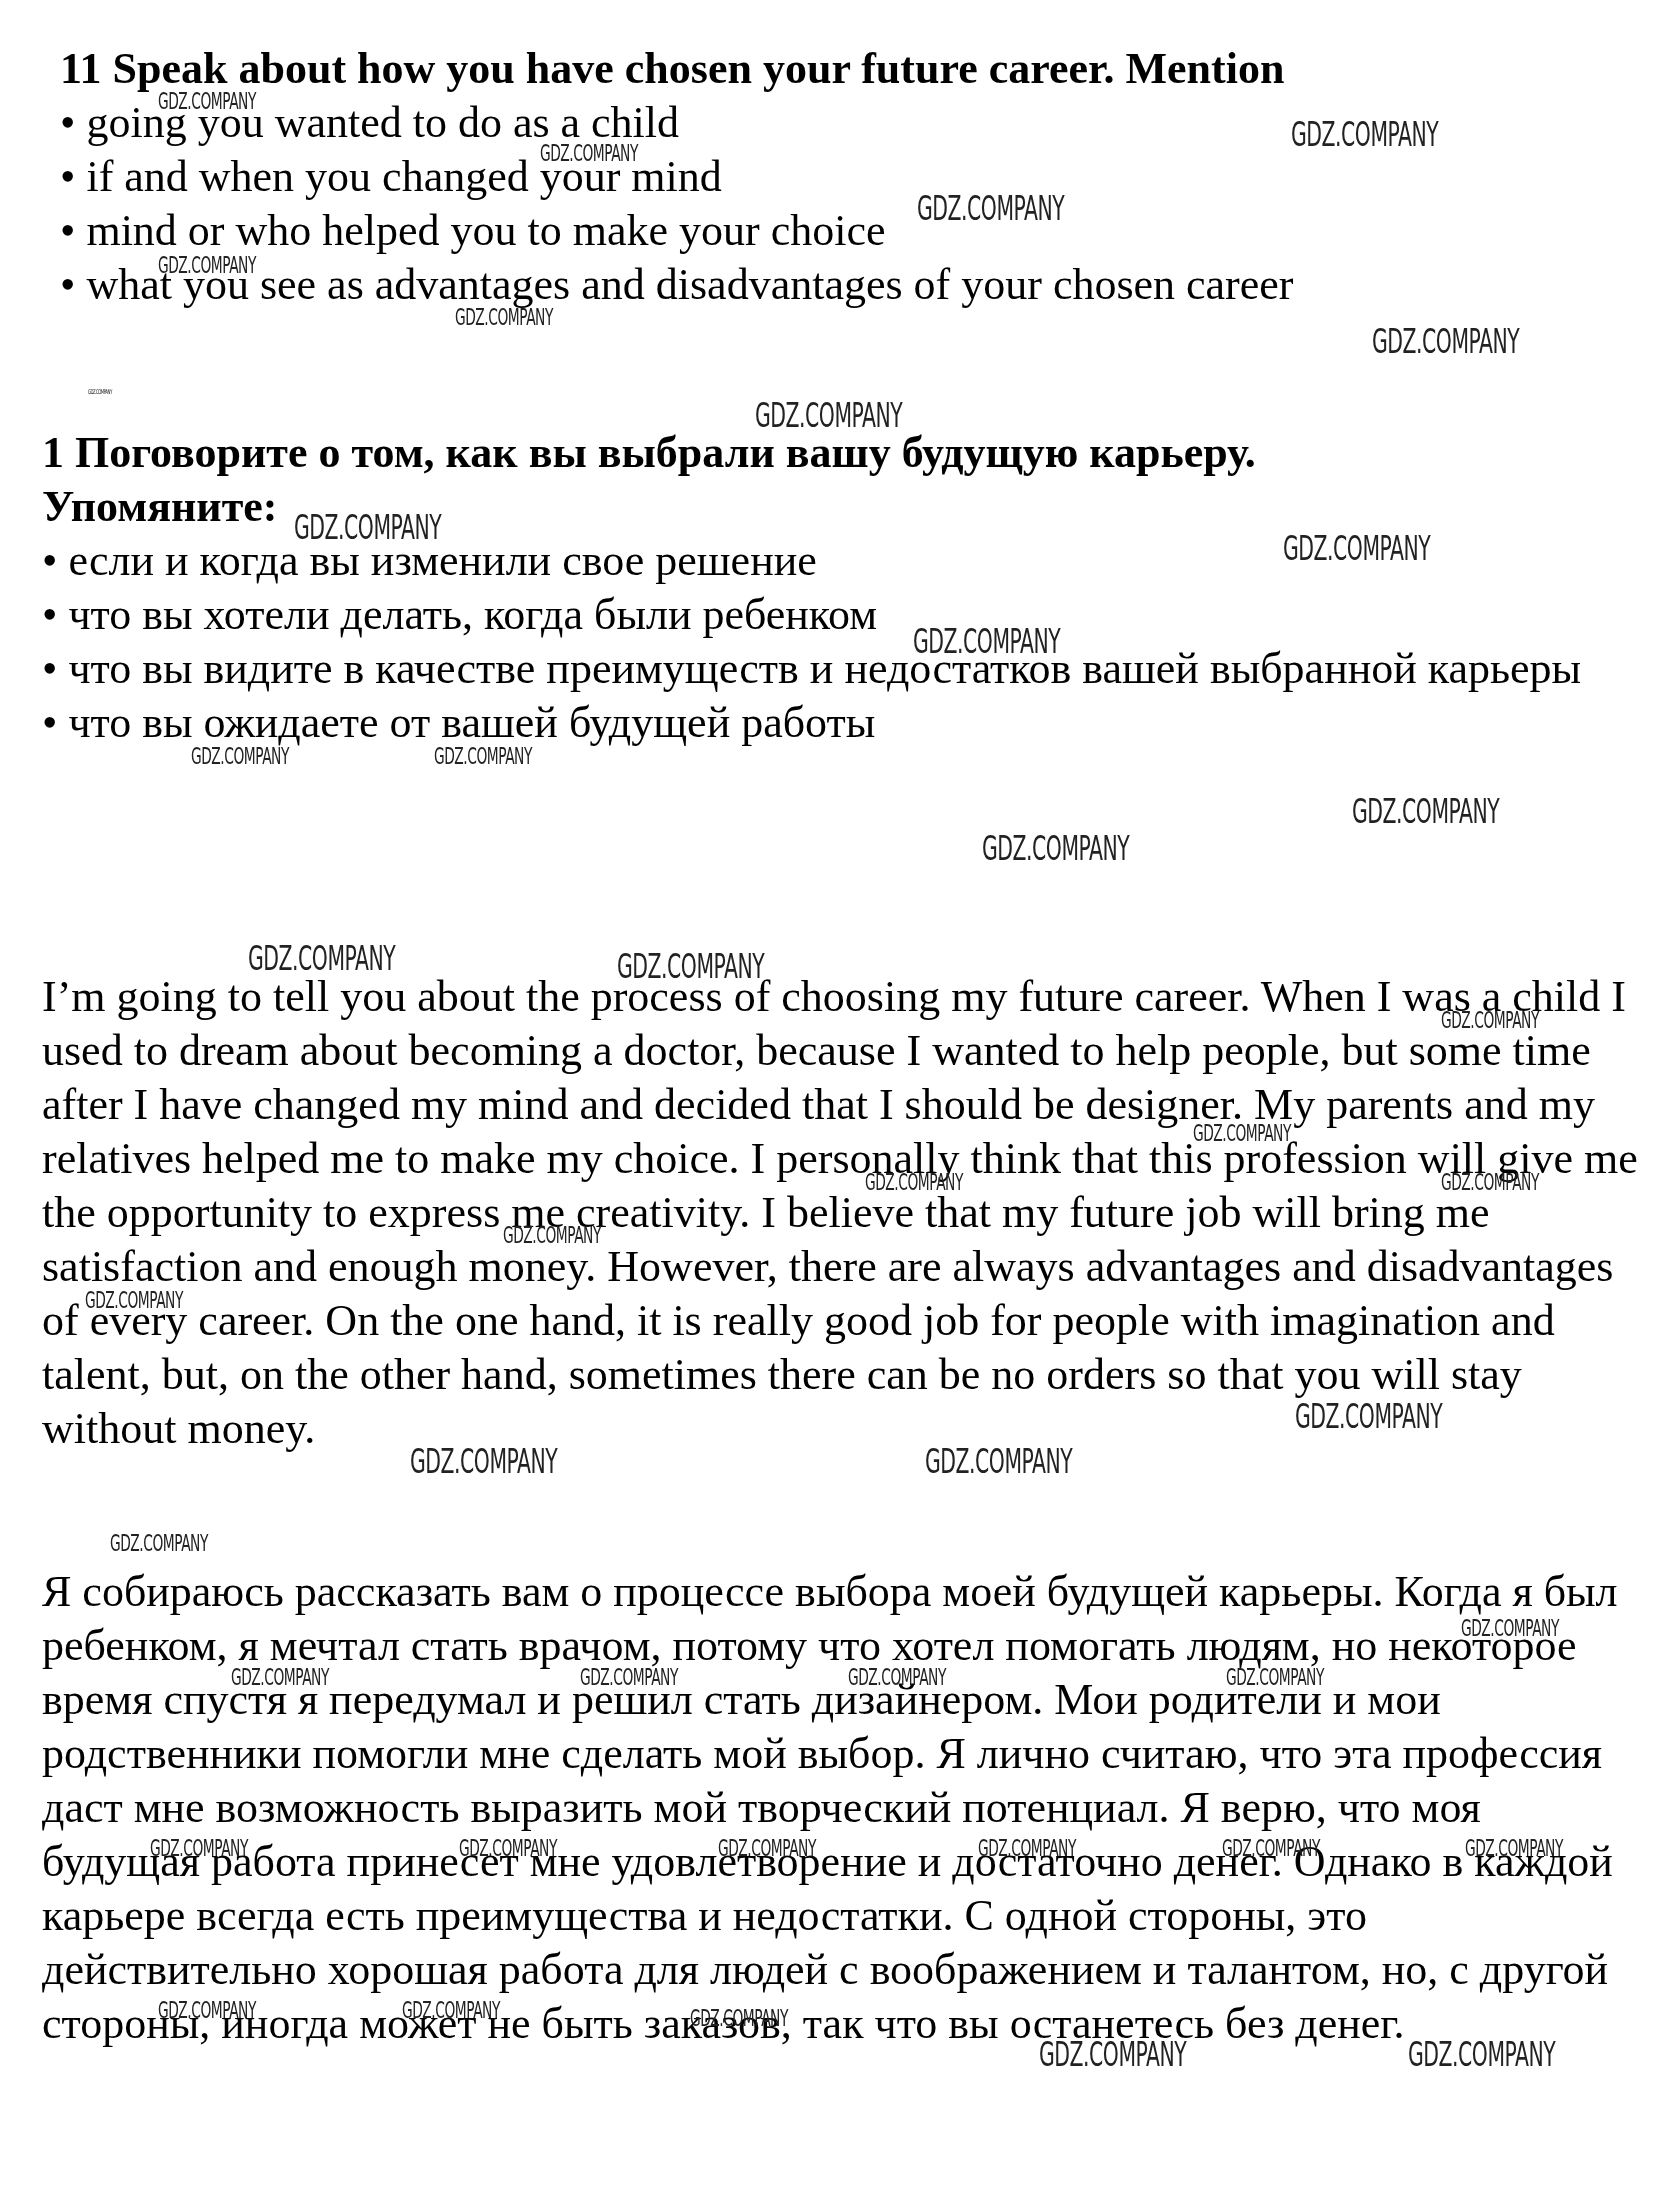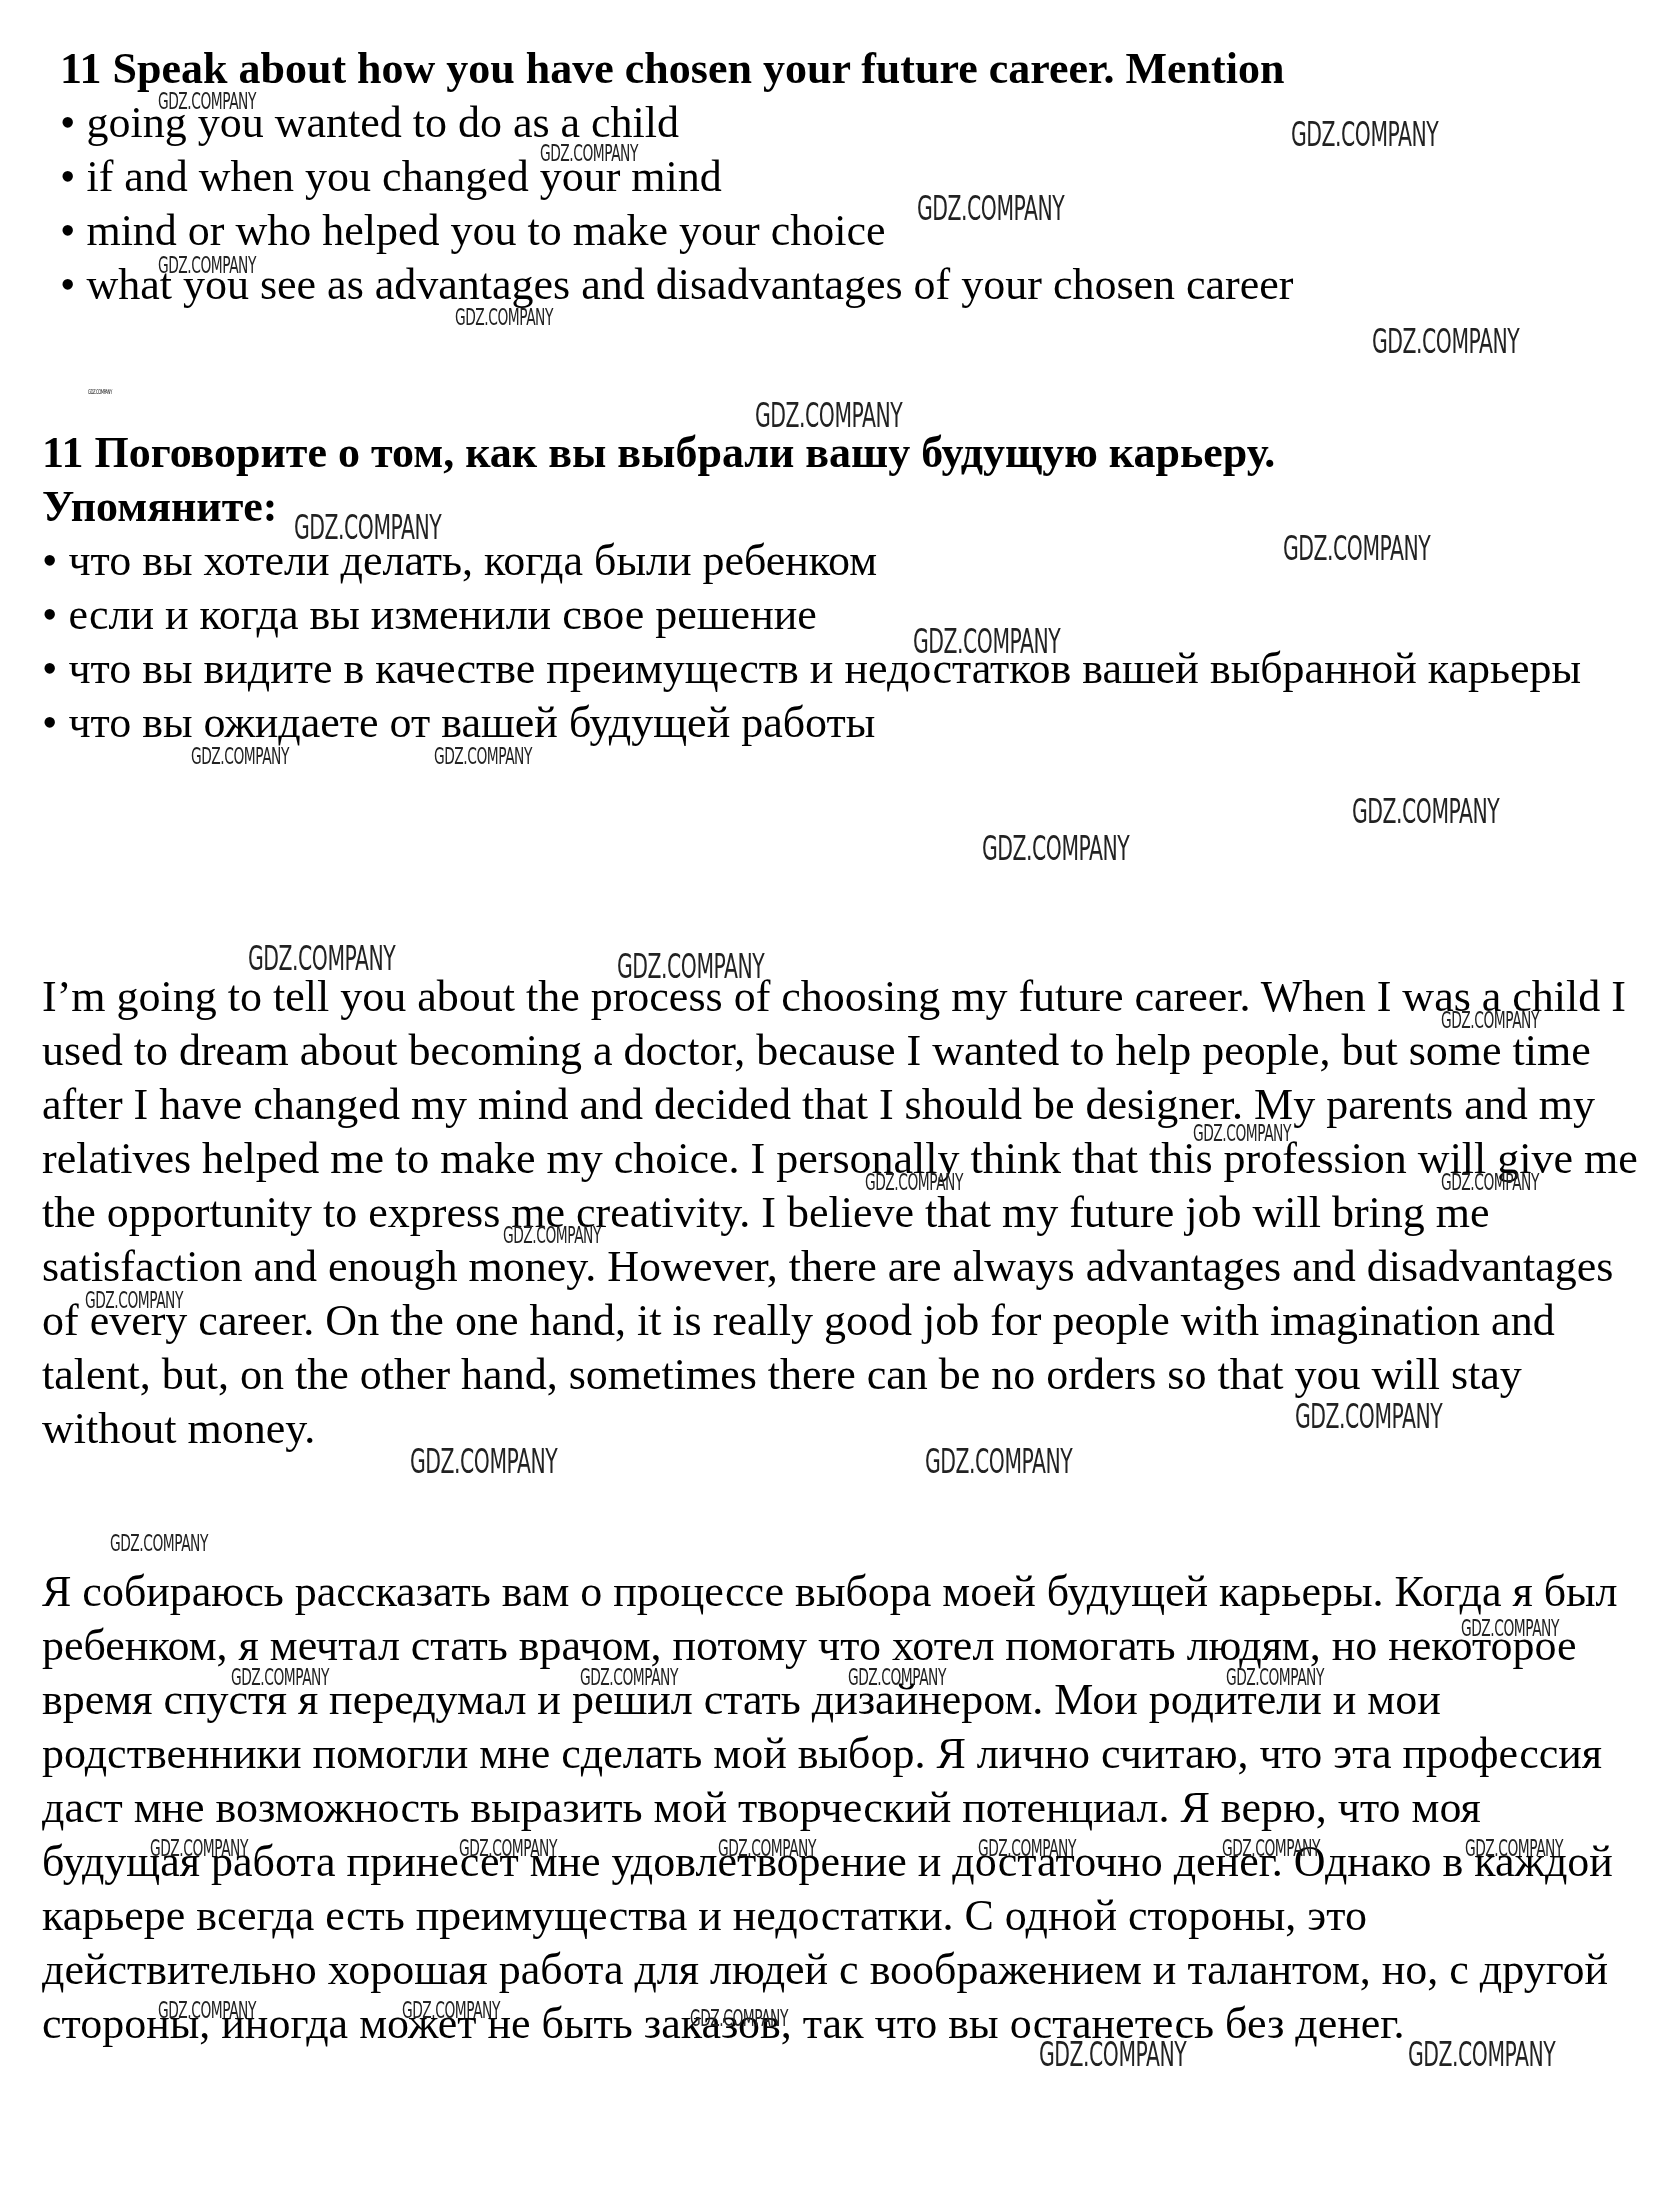--- a/index.html
+++ b/index.html
@@ -26,25 +26,25 @@
     <p class="heading">11 Speak about how you have chosen your future career. Mention</p>
     <ul class="bullets">
       <li>• going you wanted to do as a child</li>
       <li>• if and when you changed your mind</li>
       <li>• mind or who helped you to make your choice</li>
       <li>• what you see as advantages and disadvantages of your chosen career</li>
     </ul>
   </div>
 
   <div class="block" style="top:426px;">
-    <p class="heading">11 Поговорите о том, как вы выбрали вашу будущую карьеру.</p>
+    <p class="heading">1 Поговорите о том, как вы выбрали вашу будущую карьеру.</p>
     <p class="heading">Упомяните:</p>
     <ul class="bullets">
+      <li>• если и когда вы изменили свое решение</li>
       <li>• что вы хотели делать, когда были ребенком</li>
-      <li>• если и когда вы изменили свое решение</li>
       <li>• что вы видите в качестве преимуществ и недостатков вашей выбранной карьеры</li>
       <li>• что вы ожидаете от вашей будущей работы</li>
     </ul>
   </div>
 
   <div class="block" style="top:970px;">
     <p class="para">I’m going to tell you about the process of choosing my future career. When I was a child I used to dream about becoming a doctor, because I wanted to help people, but some time after I have changed my mind and decided that I should be designer. My parents and my relatives helped me to make my choice. I personally think that this profession will give me the opportunity to express me creativity. I believe that my future job will bring me satisfaction and enough money. However, there are always advantages and disadvantages of every career. On the one hand, it is really good job for people with imagination and talent, but, on the other hand, sometimes there can be no orders so that you will stay without money.</p>
   </div>
 
   <div class="block" style="top:1565px;">

